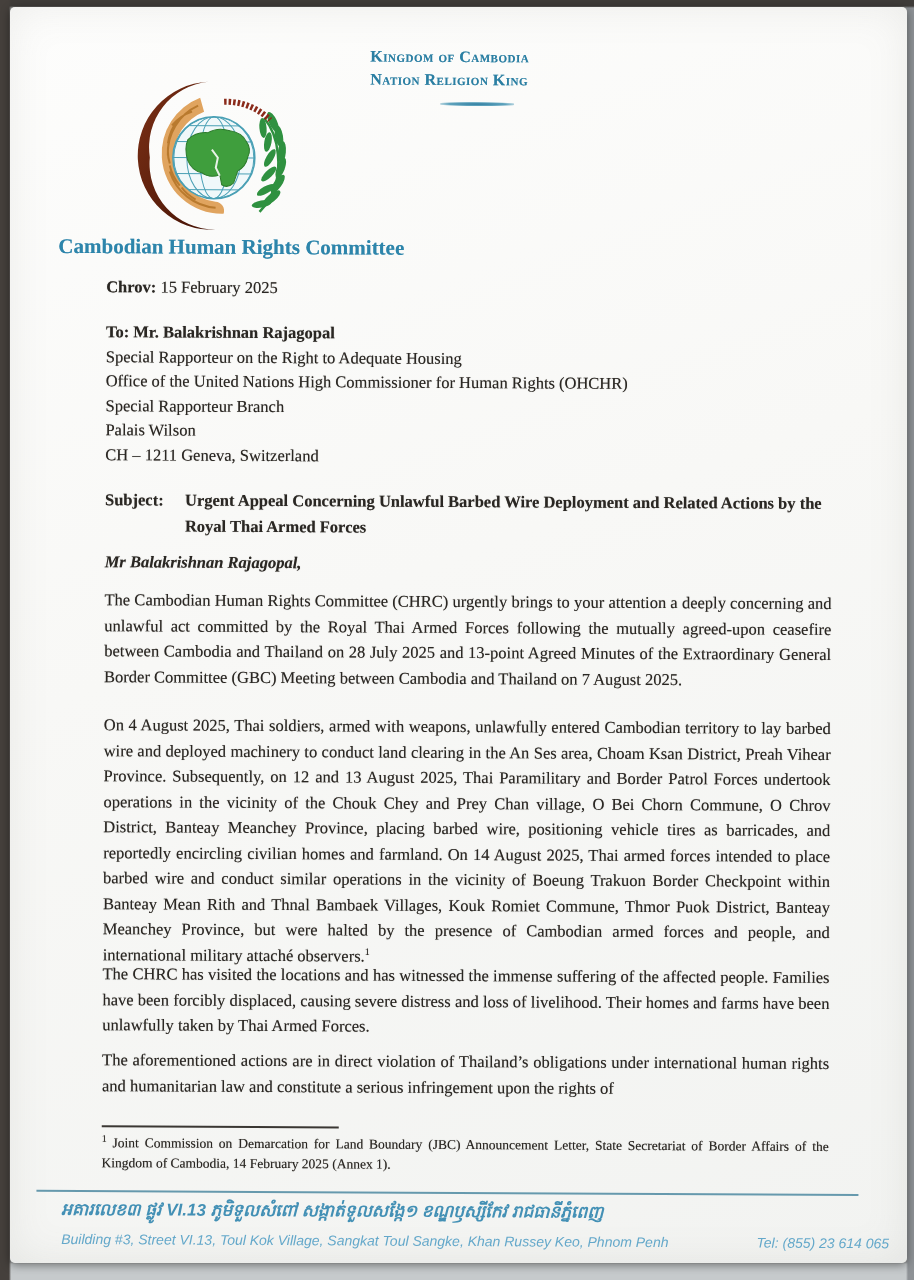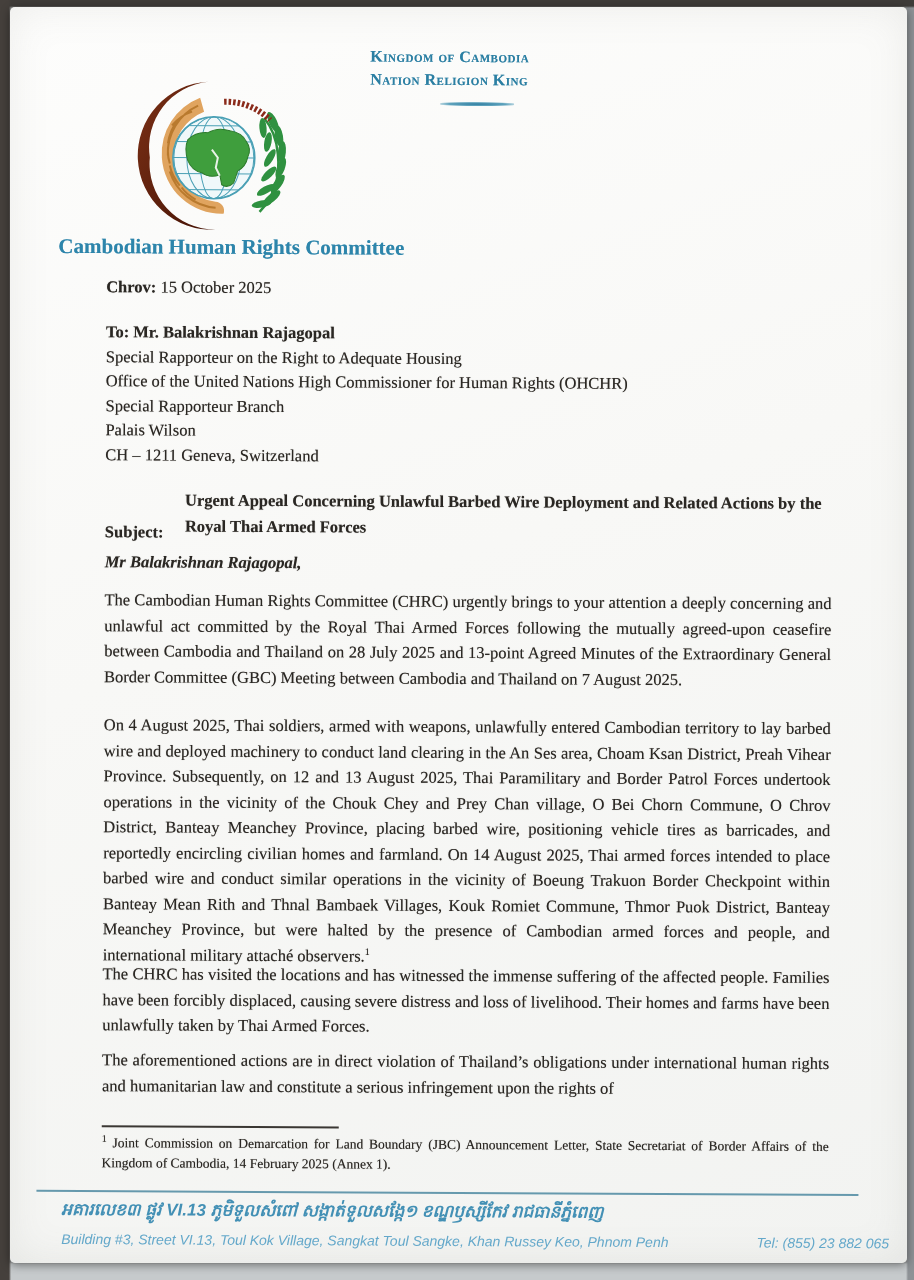--- a/index.html
+++ b/index.html
@@ -54,21 +54,21 @@
   
   .logo{position:absolute;left:100px;top:74px;width:192px;height:152px;}
 
   
   .block{position:absolute;left:95px;width:727px;font-size:16.5px;line-height:25.5px;}
   .b{font-weight:bold;}
   .just{text-align:justify;}
   .date-line{top:269px;}
   .to-block{top:315px;line-height:24.5px;}
   .subject{top:482px;display:flex;font-weight:bold;}
-  .subject .lbl{width:80px;flex:0 0 80px;margin-top:32px;}
+  .subject .lbl{width:80px;flex:0 0 80px;}
   .subject .stx{width:647px;}
   .salutation{top:544px;font-weight:bold;font-style:italic;}
   .p1{top:582px;}
   .p2{top:707px;}
   .p3{top:956px;}
   .p4{top:1042px;}
   sup{font-size:10px;line-height:0;}
 
   
   .fn-rule{position:absolute;left:95px;top:1120px;width:237px;height:1.6px;background:#3a3733;}
@@ -149,21 +149,21 @@
           <ellipse cx="151" cy="48" rx="10" ry="3.6" transform="rotate(-95 151 48)"></ellipse>
         </g>
 
         <path d="M 112 22 A 62 62 0 0 1 158 40" fill="none" stroke="#8a2a1a" stroke-width="6" stroke-dasharray="2.5 2"></path>
       </svg>
 
       <div class="org-title">Cambodian Human Rights Committee</div>
 
       <div class="block txt date-line">
         <span class="b">Chrov:</span>
-        <span>15 October 2025</span>
+        <span>15 February 2025</span>
       </div>
 
       <div class="block txt to-block">
         <div class="b">
           <span>To:</span>
           <span>Mr. Balakrishnan Rajagopal</span>
         </div>
         <div>Special Rapporteur on the Right to Adequate Housing</div>
         <div>Office of the United Nations High Commissioner for Human Rights (OHCHR)</div>
         <div>Special Rapporteur Branch</div>
@@ -183,18 +183,18 @@
       <div class="block txt just p3">The CHRC has visited the locations and has witnessed the immense suffering of the affected people. Families have been forcibly displaced, causing severe distress and loss of livelihood. Their homes and farms have been unlawfully taken by Thai Armed Forces.</div>
       <div class="block txt just p4">The aforementioned actions are in direct violation of Thailand’s obligations under international human rights and humanitarian law and constitute a serious infringement upon the rights of</div>
 
       <div class="fn-rule"></div>
       <div class="block txt just footnote"><sup>1</sup><span> Joint Commission on Demarcation for Land Boundary (JBC) Announcement Letter, State Secretariat of Border Affairs of the Kingdom of Cambodia, 14 February 2025 (Annex 1).</span></div>
 
       <div class="footer-rule"></div>
       <div class="kh-address">អគារលេខ៣ ផ្លូវ VI.13 ភូមិទួលសំពៅ សង្កាត់ទួលសង្កែ១ ខណ្ឌឫស្សីកែវ រាជធានីភ្នំពេញ</div>
       <div class="en-footer-row">
         <span>Building #3, Street VI.13, Toul Kok Village, Sangkat Toul Sangke, Khan Russey Keo, Phnom Penh</span>
-        <span>Tel: (855) 23 882 065</span>
+        <span>Tel: (855) 23 614 065</span>
       </div>
 
     </div>
   </div>
 </div>
 
 </body></html>

